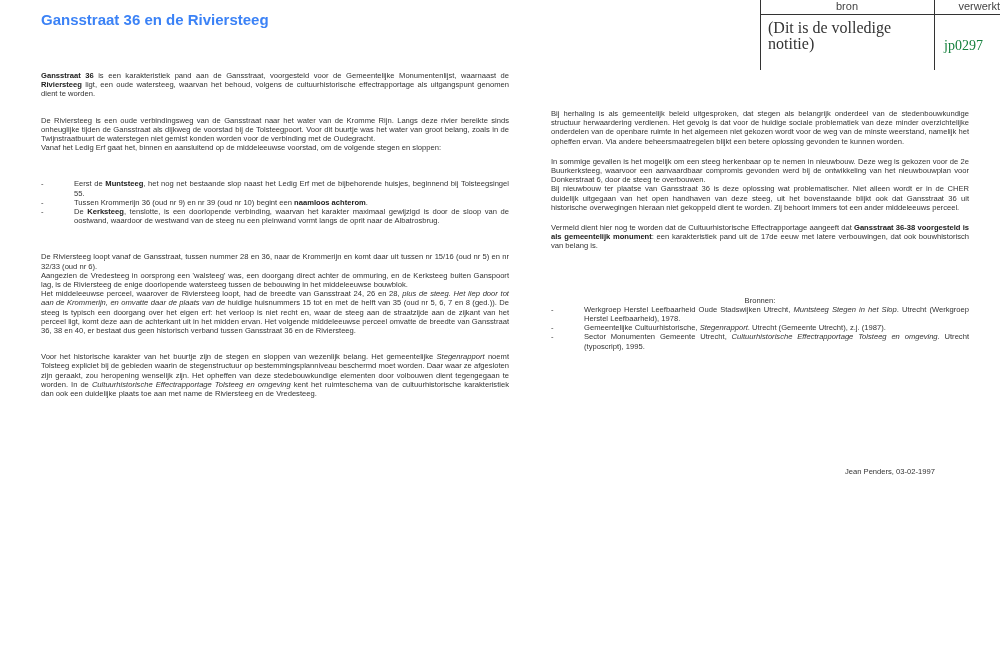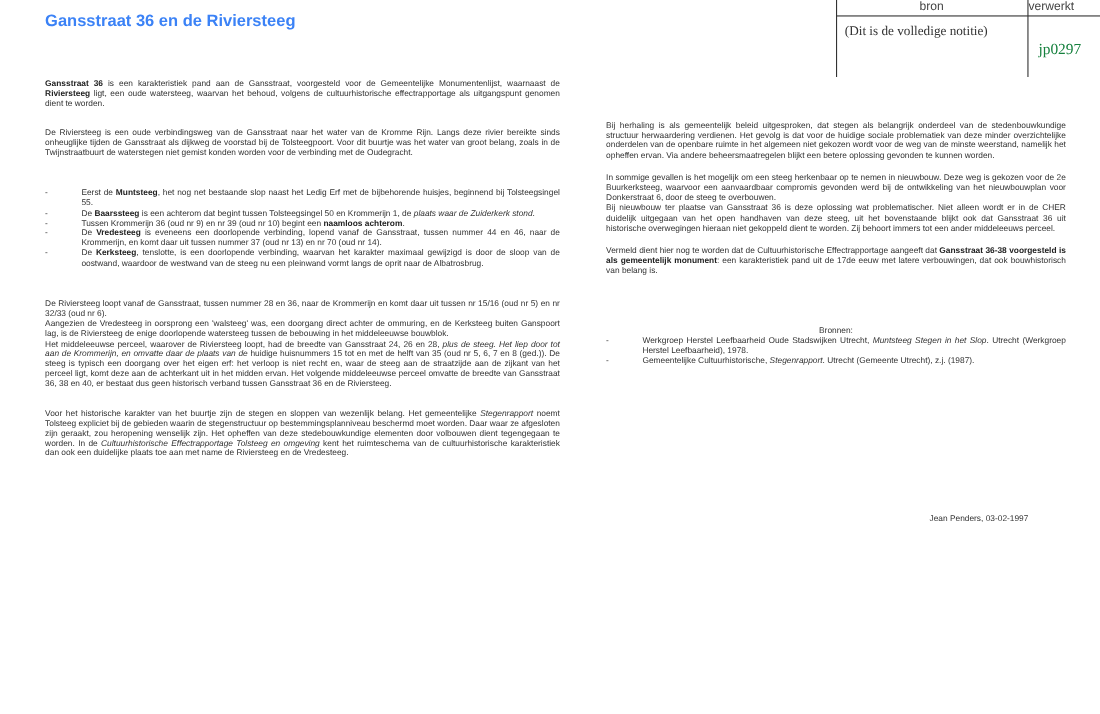--- a/index.html
+++ b/index.html
@@ -10,22 +10,22 @@
   .title {
     position: absolute; left: 41px; top: 11px; font-size: 15px; font-weight: bold; color: #3b82f6;
     font-family: "Liberation Sans", sans-serif;
   }
   
   .stamp { position: absolute; left: 760px; top: 0; width: 248px; height: 70px; font-family: "Liberation Serif", serif; }
   .stamp .vline1 { position: absolute; left: 0; top: 0; width: 1px; height: 70px; background: #333; }
   .stamp .vline2 { position: absolute; left: 174px; top: 0; width: 1px; height: 70px; background: #333; }
   .stamp .hline { position: absolute; left: 0; top: 14px; width: 240px; height: 1px; background: #333; }
   .stamp .h-bron { position: absolute; left: 0; width: 174px; top: 0; text-align: center; font-size: 11px; font-family: "Liberation Sans", sans-serif; color: #444; }
-  .stamp .h-verw { position: absolute; left: 175px; width: 65px; top: 0; text-align: left; font-size: 11px; font-family: "Liberation Sans", sans-serif; color: #444; }
-  .stamp .bron-val { position: absolute; left: 8px; top: 20px; width: 160px; font-size: 12px; line-height: 16px; color: #333; }
+  .stamp .h-verw { position: absolute; left: 175px; width: 65px; top: 0; text-align: right; font-size: 11px; font-family: "Liberation Sans", sans-serif; color: #444; }
+  .stamp .bron-val { position: absolute; left: 8px; top: 20px; width: 160px; font-size: 16px; line-height: 16px; color: #333; }
   .stamp .verw-val { position: absolute; left: 184px; top: 38px; font-size: 14px; color: #15803d; }
 
   .col { position: absolute; font-size: 7.6px; line-height: 9.2px; text-align: justify; color: #333; }
   .col p { margin: 0; }
   .left { left: 41px; top: 71px; width: 468px; }
   .right { left: 551px; top: 109px; width: 418px; }
   .gap-s { height: 11px; }
   .gap-m { height: 17px; }
   .gap-l { height: 27px; }
   .gap-xl { height: 45px; }
@@ -49,26 +49,25 @@
   <div class="h-bron">bron</div>
   <div class="h-verw">verwerkt</div>
   <div class="bron-val">(Dit is de volledige notitie)</div>
   <div class="verw-val">jp0297</div>
 </div>
 
 <div class="col left">
   <p><b>Gansstraat 36</b><span> is een karakteristiek pand aan de Gansstraat, voorgesteld voor de Gemeentelijke Monumentenlijst, waarnaast de </span><b>Riviersteeg</b><span> ligt, een oude watersteeg, waarvan het behoud, volgens de cultuurhistorische effectrapportage als uitgangspunt genomen dient te worden.</span></p>
   <div class="gap-m"></div>
   <p>De Riviersteeg is een oude verbindingsweg van de Gansstraat naar het water van de Kromme Rijn. Langs deze rivier bereikte sinds onheuglijke tijden de Gansstraat als dijkweg de voorstad bij de Tolsteegpoort. Voor dit buurtje was het water van groot belang, zoals in de Twijnstraatbuurt de waterstegen niet gemist konden worden voor de verbinding met de Oudegracht.</p>
+  <p>Vanaf het Ledig Erf gaat het, binnen en aansluitend op de middeleeuwse voorstad, om de volgende stegen en sloppen:</p>
   <div class="gap-l"></div>
   <ul class="dash">
     <li><span>Eerst de </span><b>Muntsteeg</b><span>, het nog net bestaande slop naast het Ledig Erf met de bijbehorende huisjes, beginnend bij Tolsteegsingel 55.</span></li>
-    <li><span>De </span><b>Baarssteeg</b><span> is een achterom dat begint tussen Tolsteegsingel 50 en Krommerijn 1, de </span><i>plaats waar de Zuiderkerk stond</i><span>.</span></li>
     <li><span>Tussen Krommerijn 36 (oud nr 9) en nr 39 (oud nr 10) begint een </span><b>naamloos achterom</b><span>.</span></li>
-    <li><span>De </span><b>Vredesteeg</b><span> is eveneens een doorlopende verbinding, lopend vanaf de Gansstraat, tussen nummer 44 en 46, naar de Krommerijn, en komt daar uit tussen nummer 37 (oud nr 13) en nr 70 (oud nr 14).</span></li>
     <li><span>De </span><b>Kerksteeg</b><span>, tenslotte, is een doorlopende verbinding, waarvan het karakter maximaal gewijzigd is door de sloop van de oostwand, waardoor de westwand van de steeg nu een pleinwand vormt langs de oprit naar de Albatrosbrug.</span></li>
   </ul>
   <div class="gap-l"></div>
   <p>De Riviersteeg loopt vanaf de Gansstraat, tussen nummer 28 en 36, naar de Krommerijn en komt daar uit tussen nr 15/16 (oud nr 5) en nr 32/33 (oud nr 6).</p>
   <p>Aangezien de Vredesteeg in oorsprong een 'walsteeg' was, een doorgang direct achter de ommuring, en de Kerksteeg buiten Ganspoort lag, is de Riviersteeg de enige doorlopende watersteeg tussen de bebouwing in het middeleeuwse bouwblok.</p>
   <p><span>Het middeleeuwse perceel, waarover de Riviersteeg loopt, had de breedte van Gansstraat 24, 26 en 28, </span><i>plus de steeg. Het liep door tot aan de Krommerijn, en omvatte daar de plaats van de</i><span> huidige huisnummers 15 tot en met de helft van 35 (oud nr 5, 6, 7 en 8 (ged.)). De steeg is typisch een doorgang over het eigen erf: het verloop is niet recht en, waar de steeg aan de straatzijde aan de zijkant van het perceel ligt, komt deze aan de achterkant uit in het midden ervan. Het volgende middeleeuwse perceel omvatte de breedte van Gansstraat 36, 38 en 40, er bestaat dus geen historisch verband tussen Gansstraat 36 en de Riviersteeg.</span></p>
   <div class="gap-m"></div>
   <p><span>Voor het historische karakter van het buurtje zijn de stegen en sloppen van wezenlijk belang. Het gemeentelijke </span><i>Stegenrapport</i><span> noemt Tolsteeg expliciet bij de gebieden waarin de stegenstructuur op bestemmingsplanniveau beschermd moet worden. Daar waar ze afgesloten zijn geraakt, zou heropening wenselijk zijn. Het opheffen van deze stedebouwkundige elementen door volbouwen dient tegengegaan te worden. In de </span><i>Cultuurhistorische Effectrapportage Tolsteeg en omgeving</i><span> kent het ruimteschema van de cultuurhistorische karakteristiek dan ook een duidelijke plaats toe aan met name de Riviersteeg en de Vredesteeg.</span></p>
 </div>
 
@@ -77,16 +76,17 @@
   <div class="gap-s"></div>
   <p>In sommige gevallen is het mogelijk om een steeg herkenbaar op te nemen in nieuwbouw. Deze weg is gekozen voor de 2e Buurkerksteeg, waarvoor een aanvaardbaar compromis gevonden werd bij de ontwikkeling van het nieuwbouwplan voor Donkerstraat 6, door de steeg te overbouwen.</p>
   <p>Bij nieuwbouw ter plaatse van Gansstraat 36 is deze oplossing wat problematischer. Niet alleen wordt er in de CHER duidelijk uitgegaan van het open handhaven van deze steeg, uit het bovenstaande blijkt ook dat Gansstraat 36 uit historische overwegingen hieraan niet gekoppeld dient te worden. Zij behoort immers tot een ander middeleeuws perceel.</p>
   <div class="gap-s"></div>
   <p><span>Vermeld dient hier nog te worden dat de Cultuurhistorische Effectrapportage aangeeft dat </span><b>Gansstraat 36-38 voorgesteld is als gemeentelijk monument</b><span>: een karakteristiek pand uit de 17de eeuw met latere verbouwingen, dat ook bouwhistorisch van belang is.</span></p>
   <div class="gap-xl"></div>
   <p style="text-align:center">Bronnen:</p>
   <ul class="dash">
     <li><span>Werkgroep Herstel Leefbaarheid Oude Stadswijken Utrecht, </span><i>Muntsteeg Stegen in het Slop</i><span>. Utrecht (Werkgroep Herstel Leefbaarheid), 1978.</span></li>
     <li><span>Gemeentelijke Cultuurhistorische, </span><i>Stegenrapport</i><span>. Utrecht (Gemeente Utrecht), z.j. (1987).</span></li>
+    <li><span>Sector Monumenten Gemeente Utrecht, </span><i>Cultuurhistorische Effectrapportage Tolsteeg en omgeving</i><span>. Utrecht (typoscript), 1995.</span></li>
   </ul>
 </div>
 
 <div class="sig">Jean Penders, 03-02-1997</div>
 
 </body></html>

